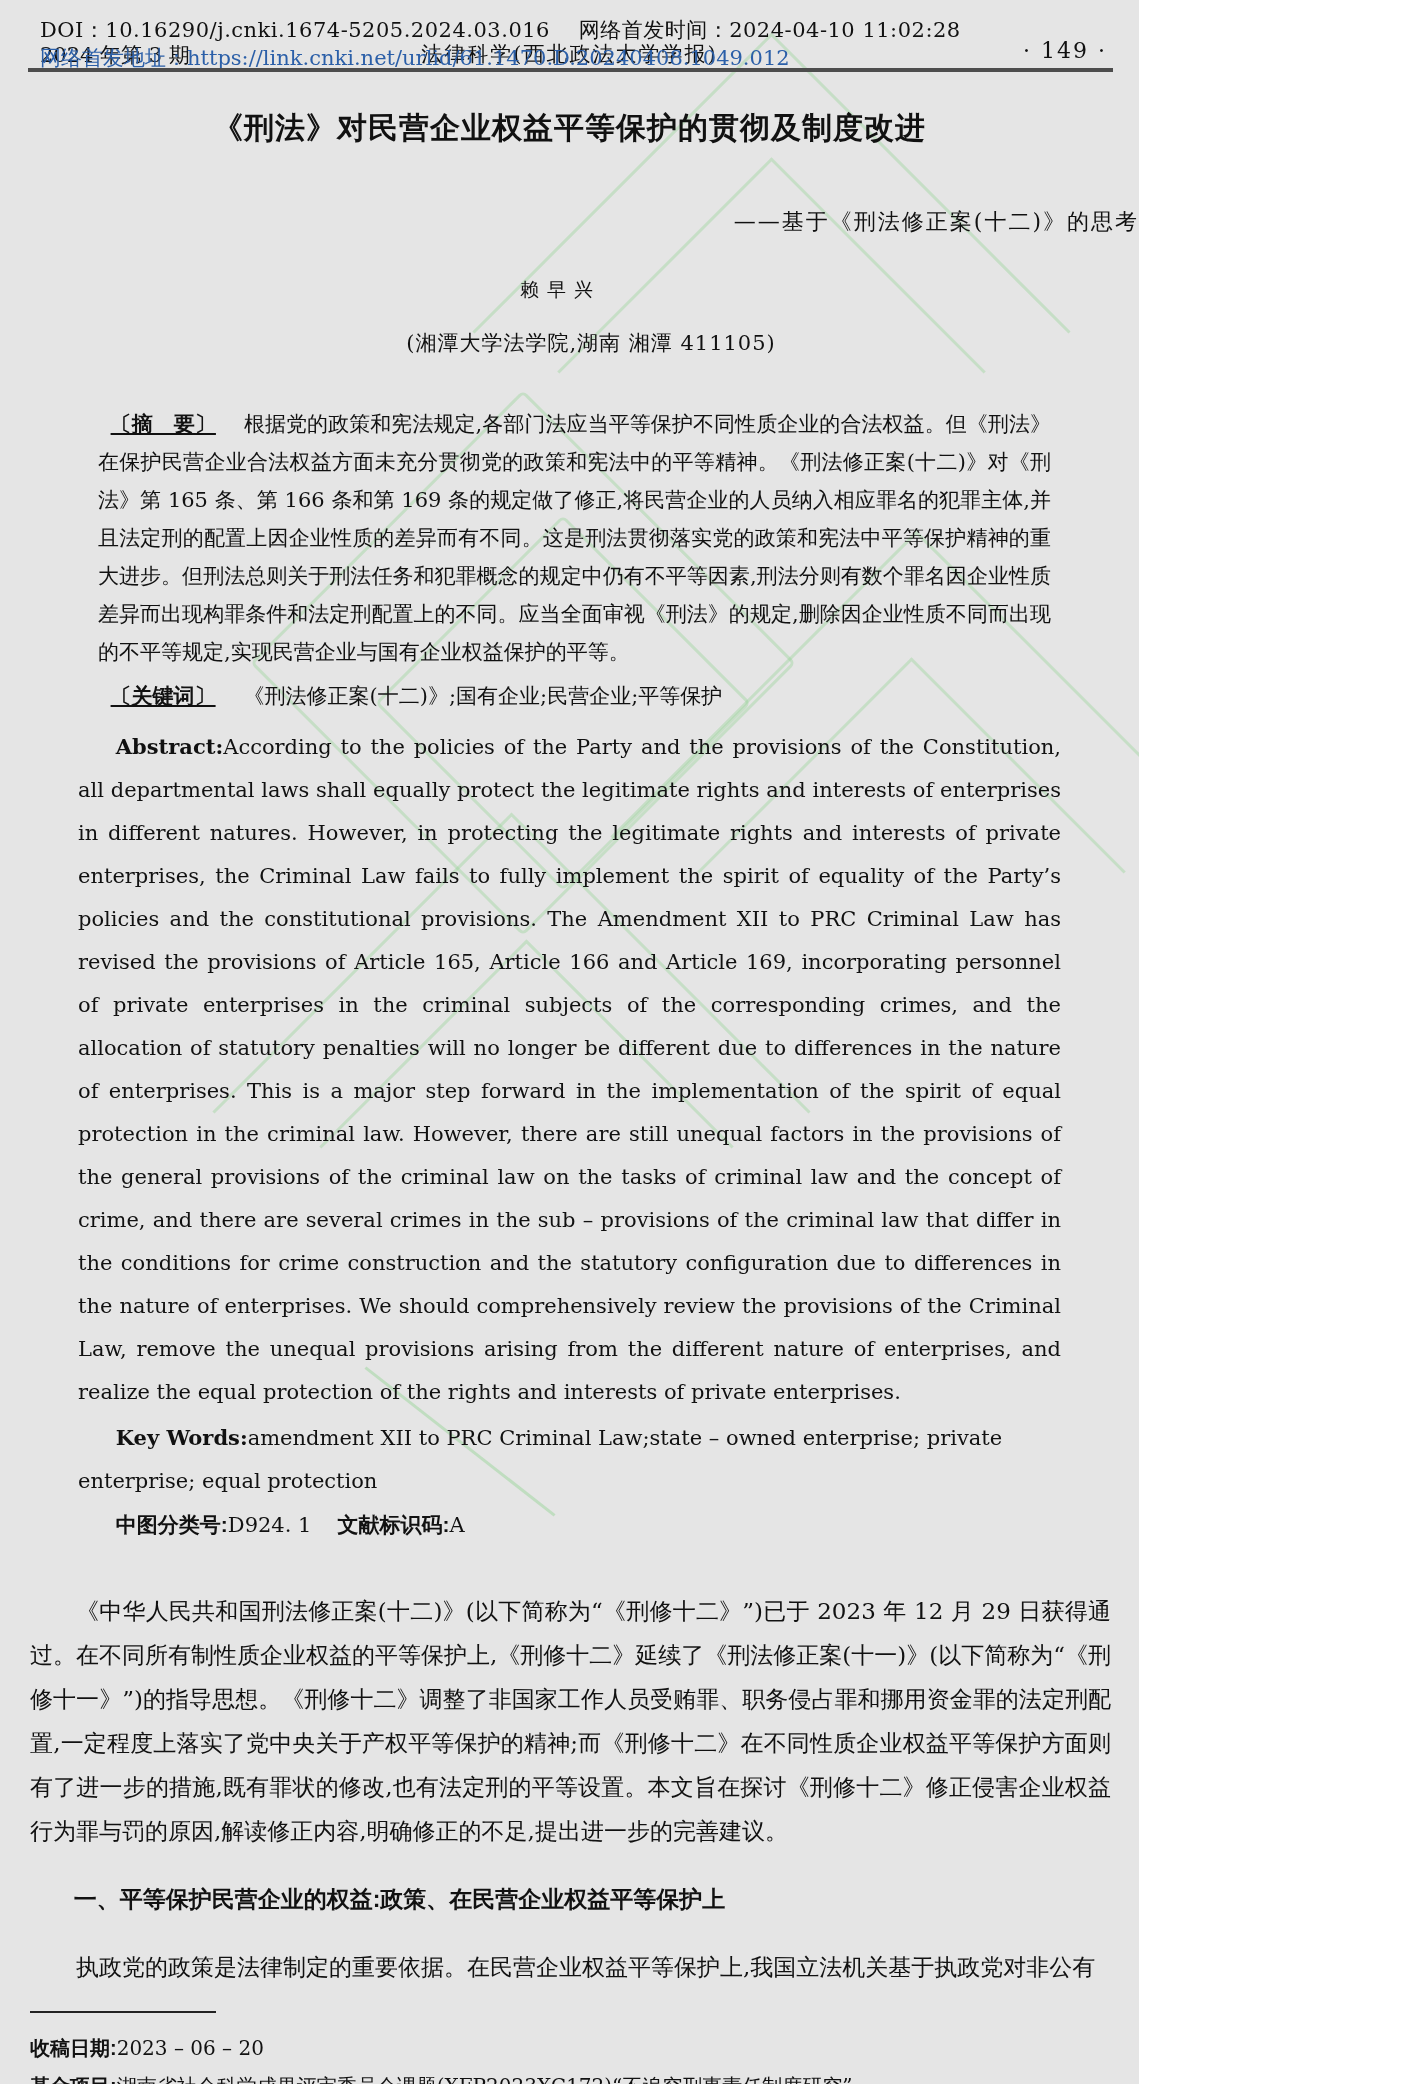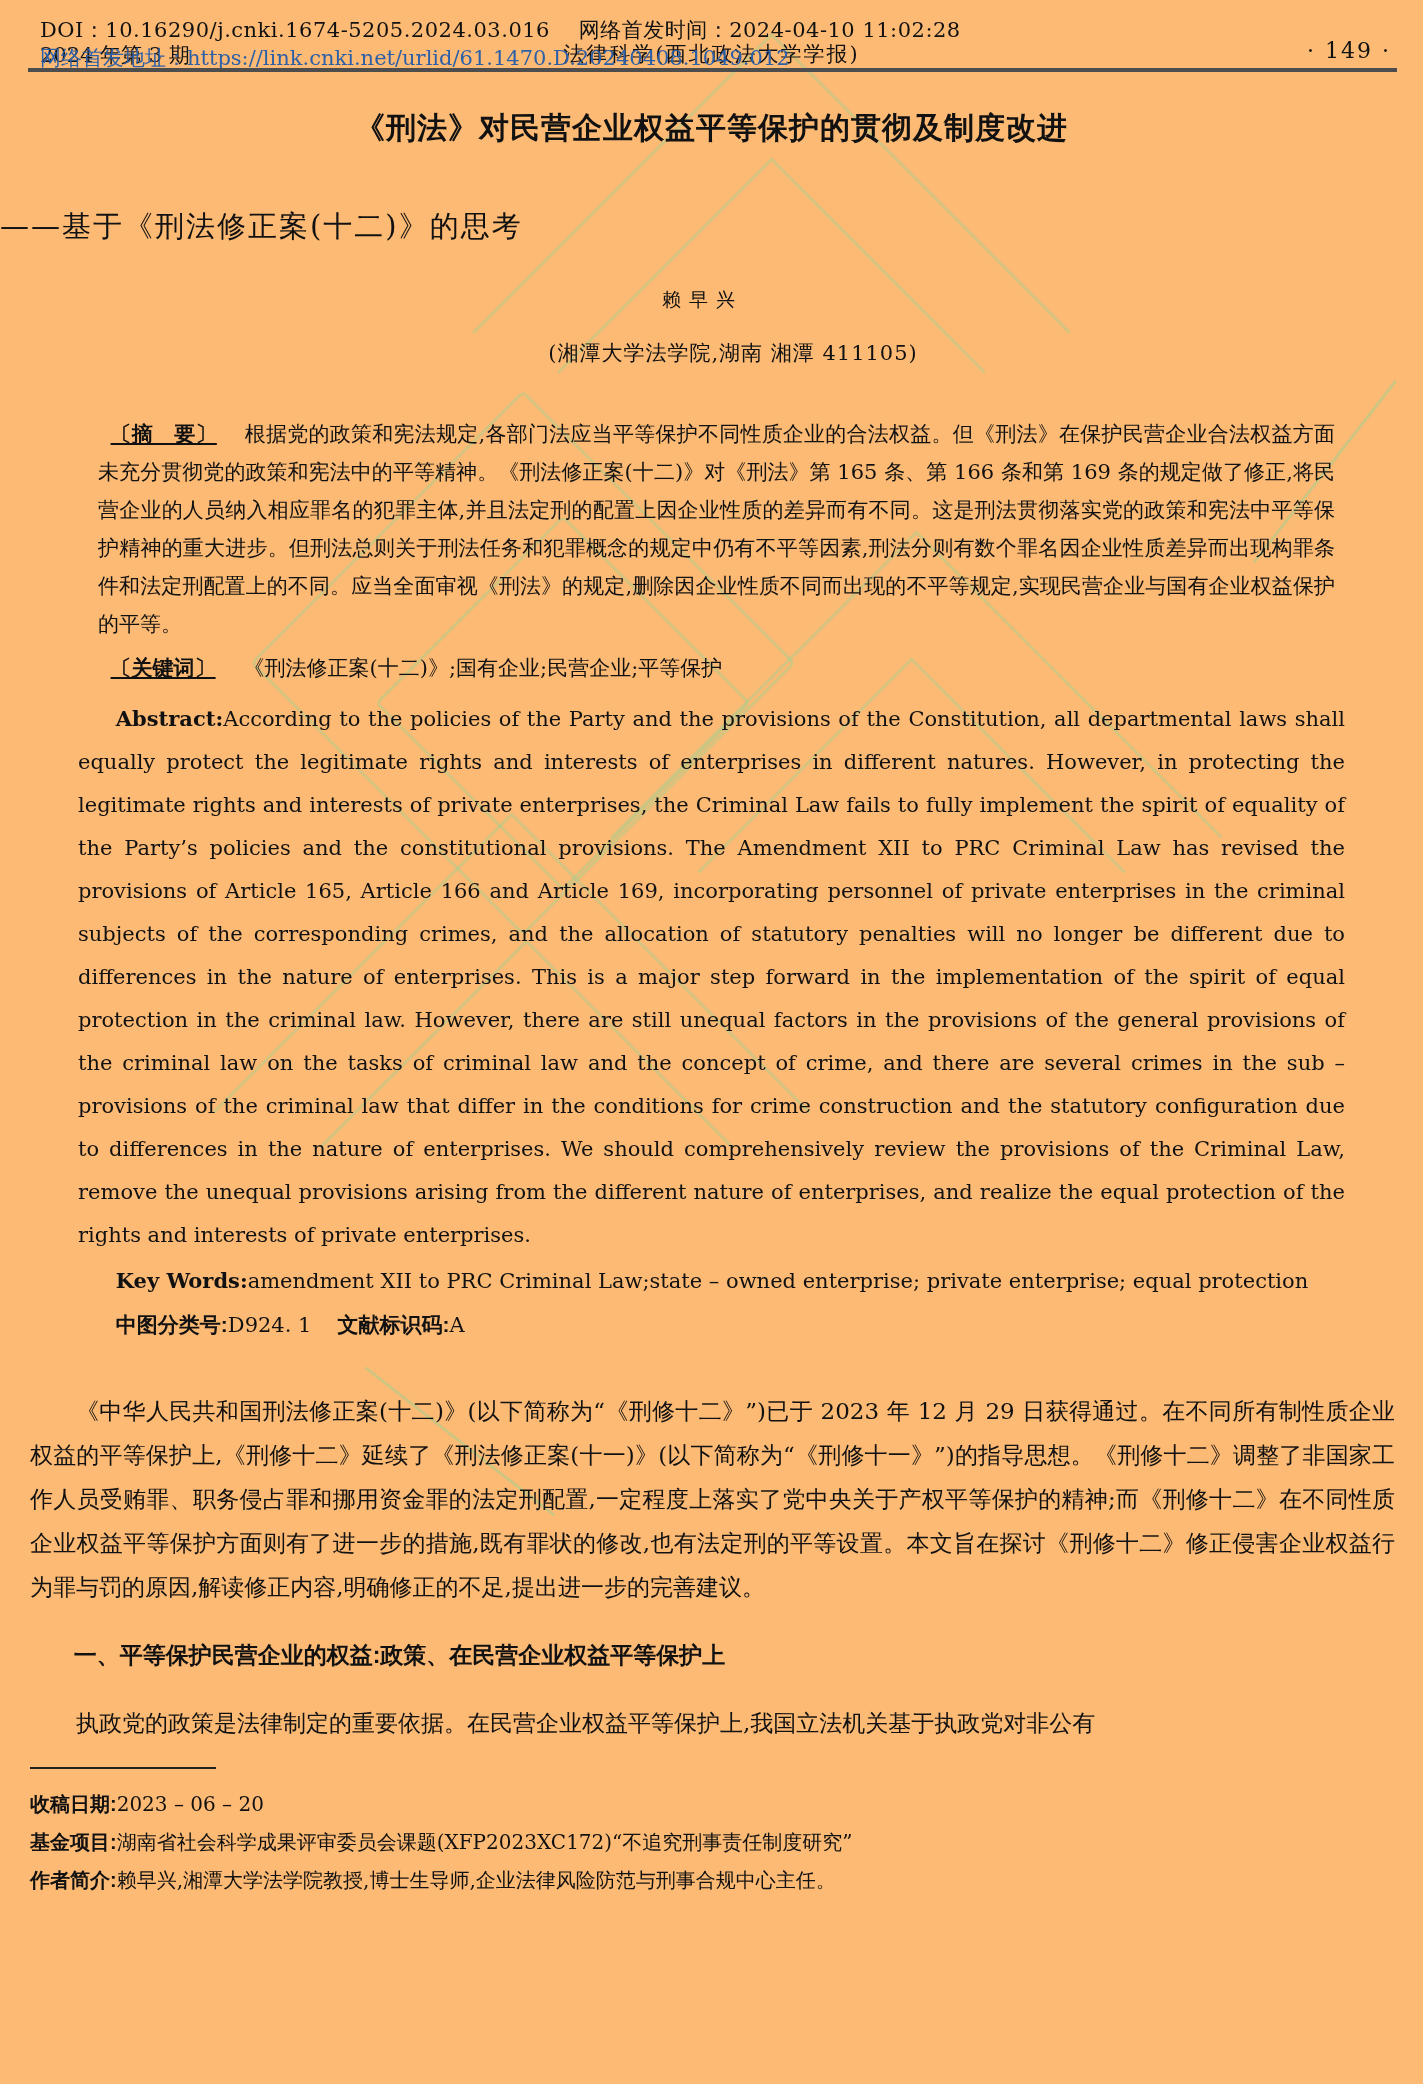--- a/index.html
+++ b/index.html
@@ -1,19 +1,19 @@
 <!DOCTYPE html>
 <html lang="zh"><head>
 <meta charset="utf-8">
 <style>
   html,body{margin:0;padding:0;background:#fff;}
   .page{
     position:relative;
-    width:1423px;height:2084px;
-    background:#fdba74;
+    width:1139px;height:2084px;
+    background:#e5e5e5;
     overflow:hidden;
     font-family:"DejaVu Serif","Liberation Serif",serif;
     color:#111;
   }
   
   .watermark{position:absolute;inset:0;z-index:1;pointer-events:none;}
   .wm-diamond{position:absolute;border:3px solid rgba(146,210,146,.38);transform:rotate(45deg);border-radius:6px;}
   .wm-chevron{position:absolute;border-left:3px solid rgba(146,210,146,.38);border-top:3px solid rgba(146,210,146,.38);transform:rotate(45deg);}
   .wm-line{position:absolute;height:3px;background:rgba(146,210,146,.45);}
   
@@ -24,21 +24,21 @@
   .issue{position:absolute;left:40px;top:3px;white-space:nowrap;}
   .online-url{position:absolute;left:40px;top:6px;white-space:nowrap;color:#2b5fa8;text-decoration:none;}
   .journal{position:absolute;left:0;right:0;top:2px;text-align:center;letter-spacing:2px;white-space:nowrap;}
   .pageno{position:absolute;right:32px;top:0;font-size:22px;letter-spacing:2px;white-space:nowrap;}
   .hdr-rule{position:absolute;top:68px;left:28px;right:26px;height:4px;background:#4d4d4d;}
   
   .flow{position:absolute;top:72px;left:0;right:0;}
   .article-no{margin:34px 0 0 58px;font-size:22px;}
   .article-no .lbl{font-family:"Liberation Sans",sans-serif;font-weight:700;}
   .title{margin:36px 30px 0 30px;text-align:center;font-size:30px;font-weight:700;letter-spacing:1px;}
-  .subtitle{margin:58px 0 0 0;text-align:left;font-size:29px;letter-spacing:2px;}
+  .subtitle{margin:58px 0 0 0;text-align:right;font-size:22px;letter-spacing:2px;}
   .author{margin:40px 18px 0 0;text-align:center;font-size:19px;letter-spacing:8px;}
   .affil{margin:26px 0 0 0;text-align:center;font-size:21px;letter-spacing:1px;padding-left:43px;}
   .abs-cn{margin:48px 88px 0 98px;font-size:21px;line-height:38px;text-align:justify;text-indent:.6em;}
   .abs-cn .lbl,.kw-cn .lbl{font-family:"Liberation Sans",sans-serif;font-weight:700;margin-right:28px;text-indent:0;text-decoration:underline;}
   .kw-cn{margin:6px 88px 0 98px;font-size:21px;line-height:38px;text-indent:.6em;}
   .abs-en{margin:10px 78px 0 78px;font-size:21px;line-height:43px;text-align:justify;text-indent:1.8em;}
   .abs-en .lbl,.kw-en .lbl{font-weight:700;}
   .kw-en{margin:2px 78px 0 78px;font-size:21px;line-height:43px;text-indent:1.8em;}
   .clc{margin:2px 78px 0 78px;font-size:21px;line-height:40px;text-indent:1.8em;}
   .clc .lbl{font-family:"Liberation Sans",sans-serif;font-weight:700;}

